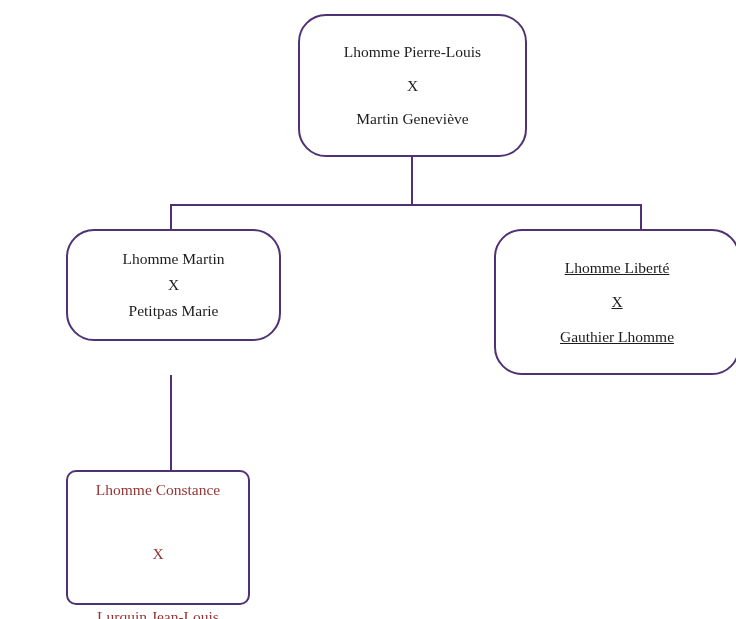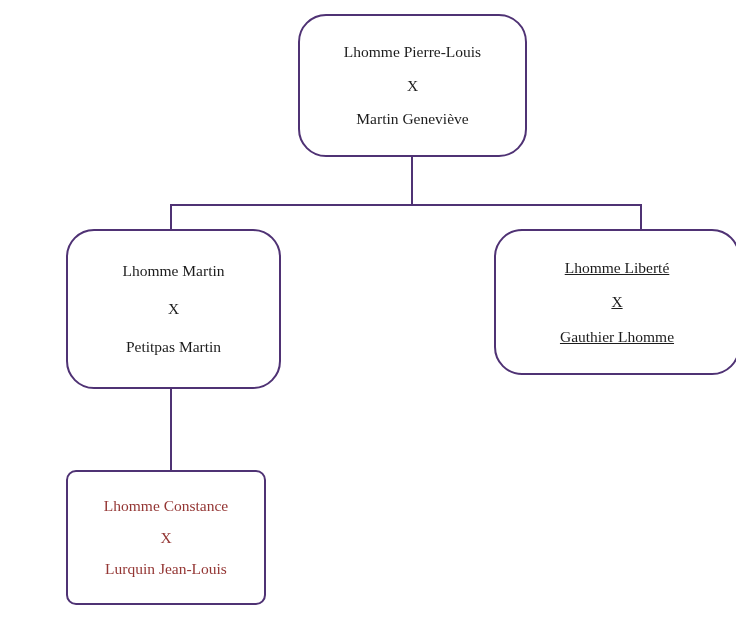--- a/index.html
+++ b/index.html
@@ -28,26 +28,27 @@
     color: #1c1c1c;
     font-size: 15.5px;
     padding: 10px 22px;
     text-align: center;
   }
   .node .line {
     white-space: nowrap;
     line-height: 1;
   }
   .node-root  { left: 298px; top: 14px;  width: 229px; height: 143px; }
-  .node-left  { left: 66px;  top: 229px; width: 215px; height: 160px; }
+  .node-left  { left: 66px;  top: 229px; width: 215px; height: 112px; }
   .node-right { left: 494px; top: 229px; width: 246px; height: 146px; text-decoration: underline; }
   .node-grandchild {
-    left: 66px; top: 470px; width: 200px; height: 135px;
+    left: 66px; top: 470px; width: 184px; height: 135px;
     border-radius: 10px;
     color: #943634;
+    gap: 48px;
   }
   .connector {
     position: absolute;
     background: #4f3274;
   }
   .c-root-down   { left: 411px; top: 157px; width: 1.5px; height: 48px; }
   .c-horizontal  { left: 170px; top: 204px; width: 471px; height: 1.5px; }
   .c-left-down   { left: 170px; top: 204px; width: 1.5px; height: 26px; }
   .c-right-down  { left: 640px; top: 204px; width: 1.5px; height: 26px; }
   .c-grand-down  { left: 170px; top: 375px; width: 1.5px; height: 95px; }
@@ -65,21 +66,21 @@
 
   <div class="node node-root">
     <span class="line">Lhomme Pierre-Louis</span>
     <span class="line">X</span>
     <span class="line">Martin Geneviève</span>
   </div>
 
   <div class="node node-left">
     <span class="line">Lhomme Martin</span>
     <span class="line">X</span>
-    <span class="line">Petitpas Martin</span>
+    <span class="line">Petitpas Marie</span>
   </div>
 
   <div class="node node-right">
     <span class="line">Lhomme Liberté</span>
     <span class="line">X</span>
     <span class="line">Gauthier Lhomme</span>
   </div>
 
   <div class="node node-grandchild">
     <span class="line">Lhomme Constance</span>

